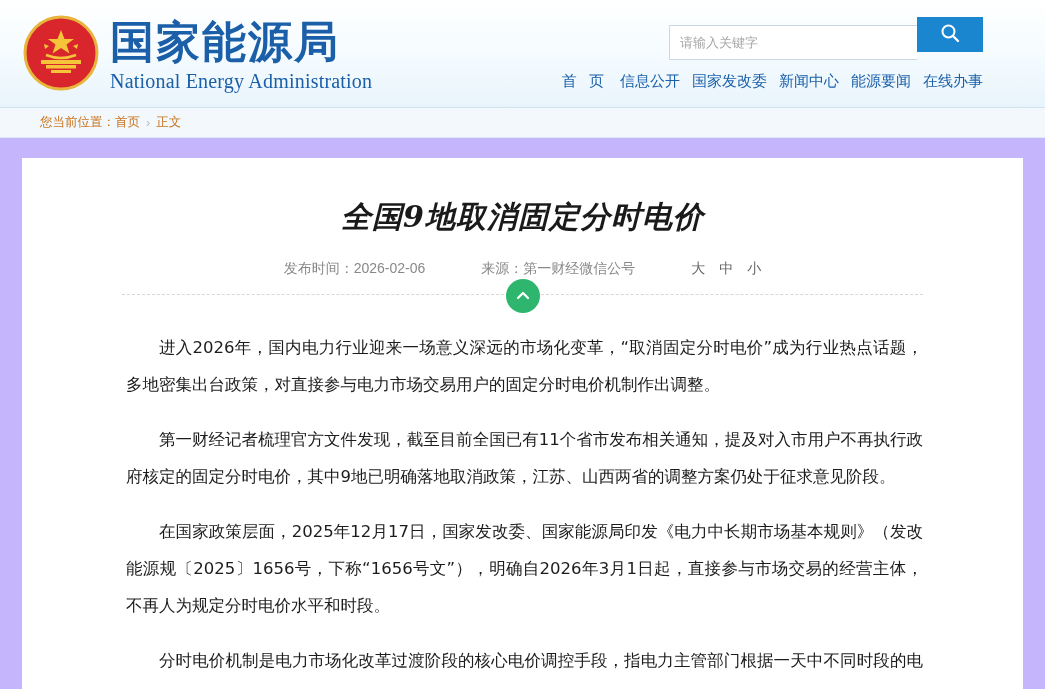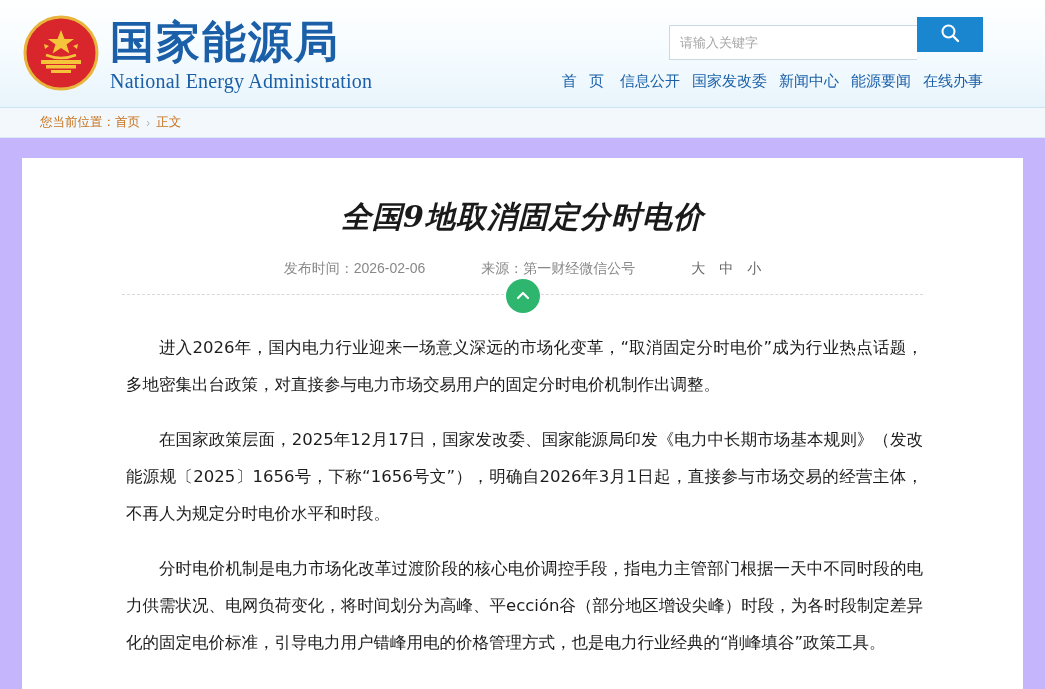--- a/index.html
+++ b/index.html
@@ -254,18 +254,19 @@
         <span>
           <svg width="18" height="18" viewBox="0 0 18 18">
             <polyline points="4,11 9,6 14,11" fill="none" stroke="#ffffff" stroke-width="2.2" stroke-linecap="round" stroke-linejoin="round"></polyline>
           </svg>
         </span>
       </div>
     </div>
 
     <div class="article">
       <p>进入2026年，国内电力行业迎来一场意义深远的市场化变革，“取消固定分时电价”成为行业热点话题，多地密集出台政策，对直接参与电力市场交易用户的固定分时电价机制作出调整。</p>
+      <p>第一财经记者梳理官方文件发现，截至目前全国已有11个省市发布相关通知，提及对入市用户不再执行政府核定的固定分时电价，其中9地已明确落地取消政策，江苏、山西两省的调整方案仍处于征求意见阶段。</p>
       <p>在国家政策层面，2025年12月17日，国家发改委、国家能源局印发《电力中长期市场基本规则》（发改能源规〔2025〕1656号，下称“1656号文”），明确自2026年3月1日起，直接参与市场交易的经营主体，不再人为规定分时电价水平和时段。</p>
       <p>分时电价机制是电力市场化改革过渡阶段的核心电价调控手段，指电力主管部门根据一天中不同时段的电力供需状况、电网负荷变化，将时间划分为高峰、平ección谷（部分地区增设尖峰）时段，为各时段制定差异化的固定电价标准，引导电力用户错峰用电的价格管理方式，也是电力行业经典的“削峰填谷”政策工具。</p>
 
     </div>
   </div>
 </div>
 
 </body></html>

